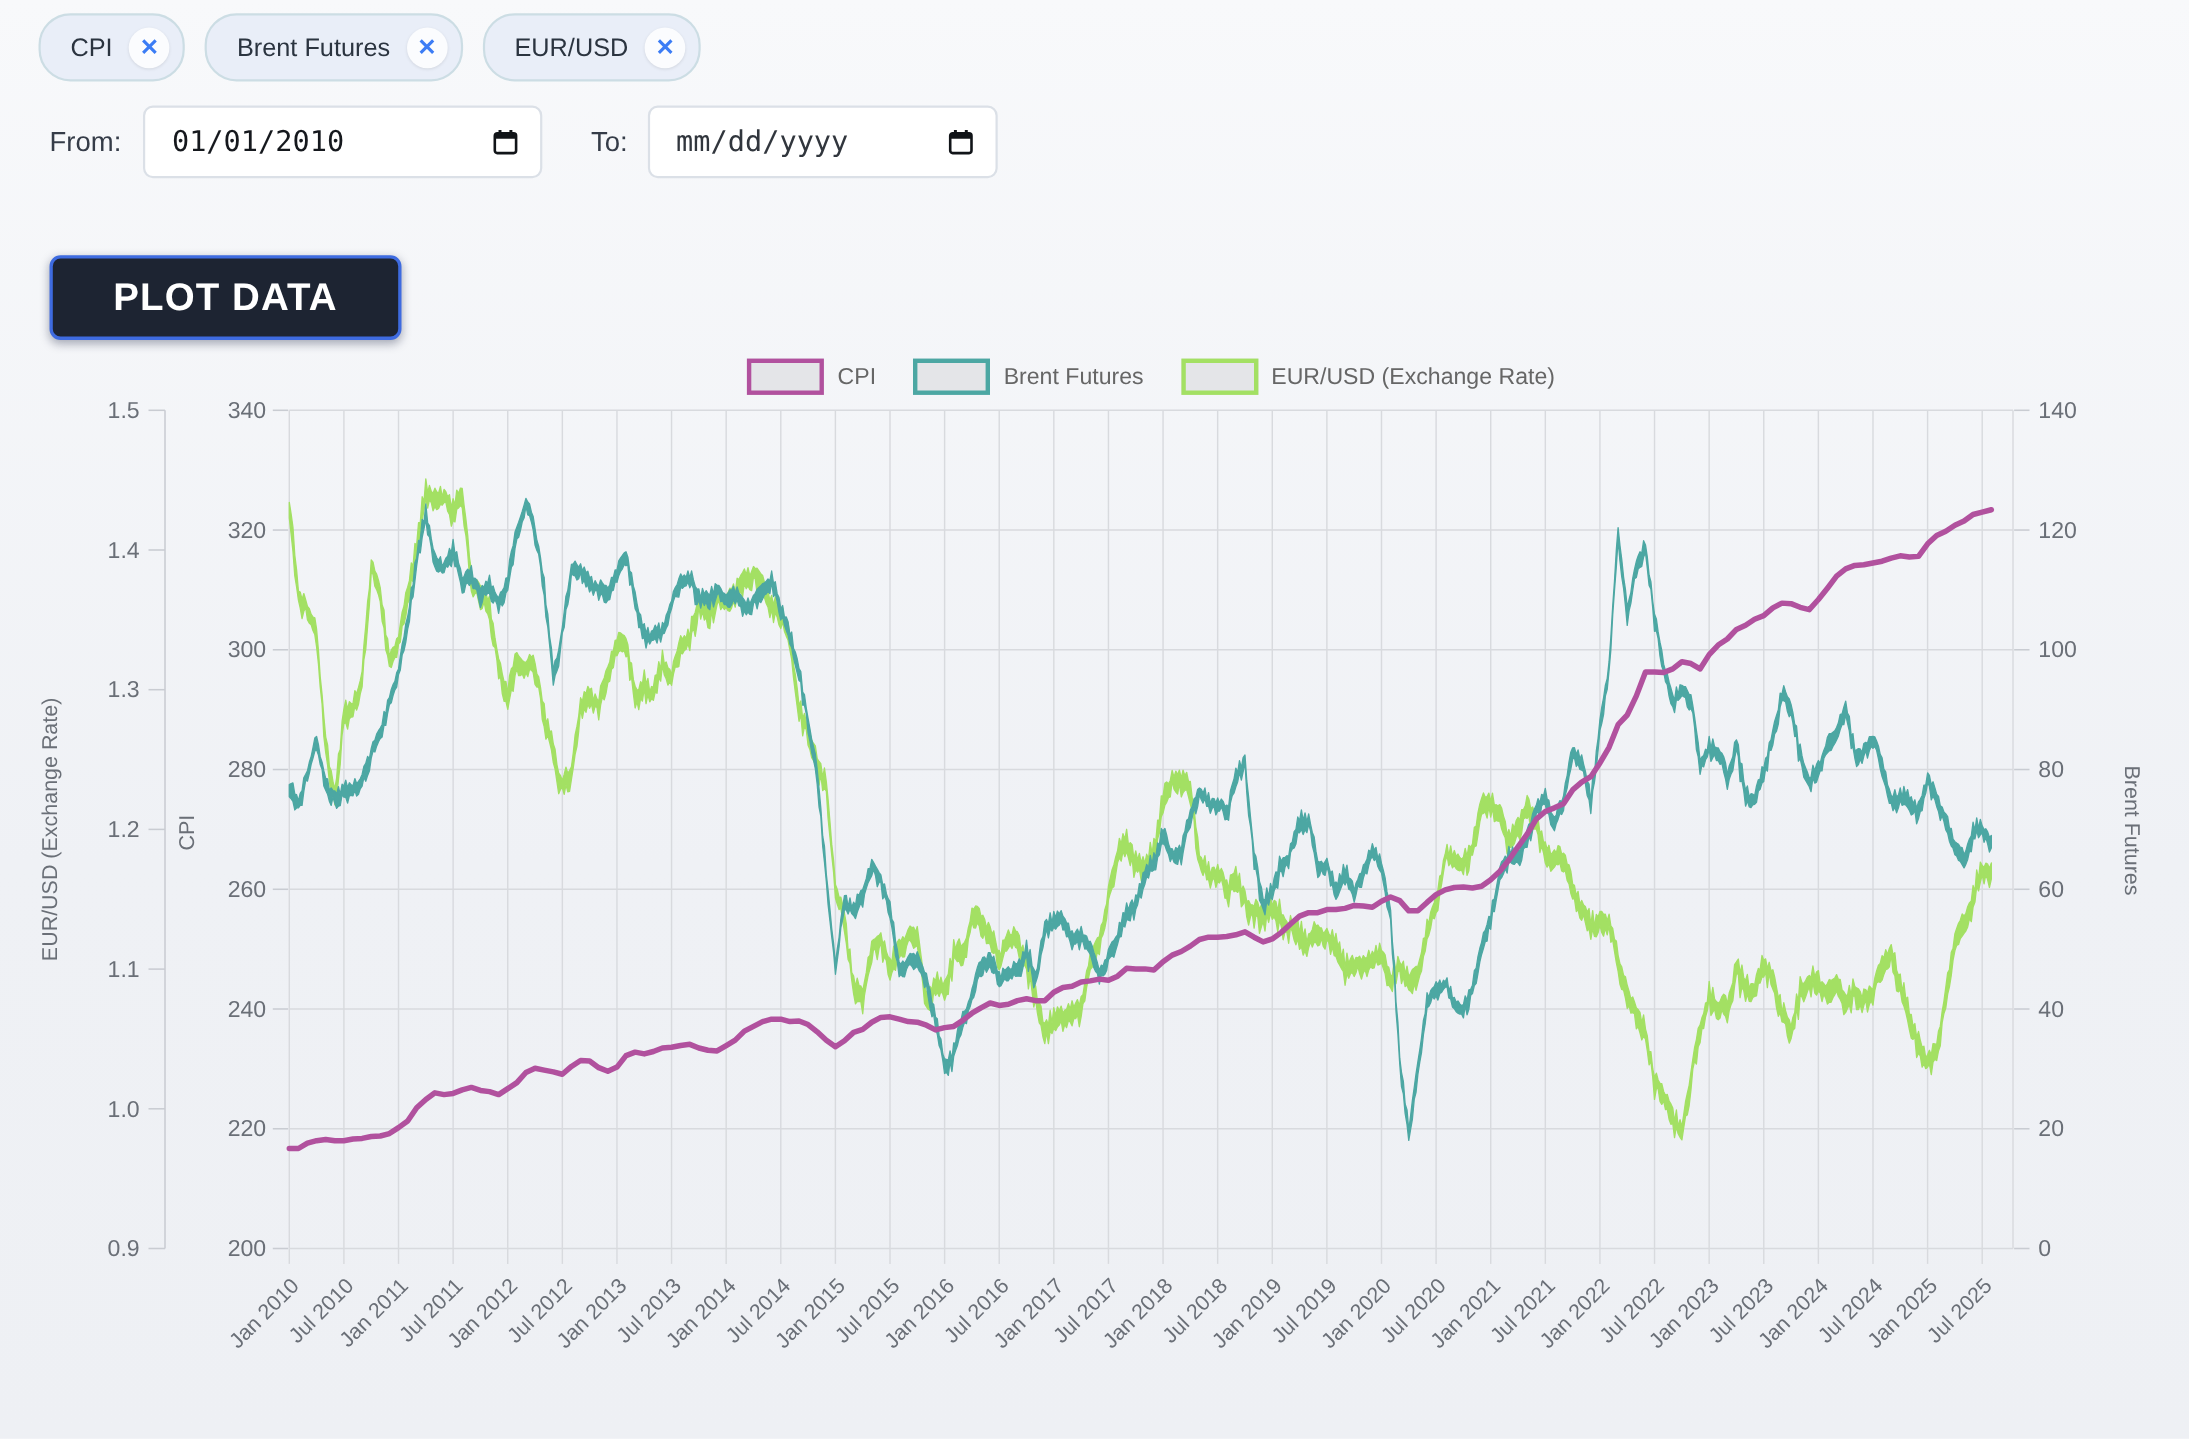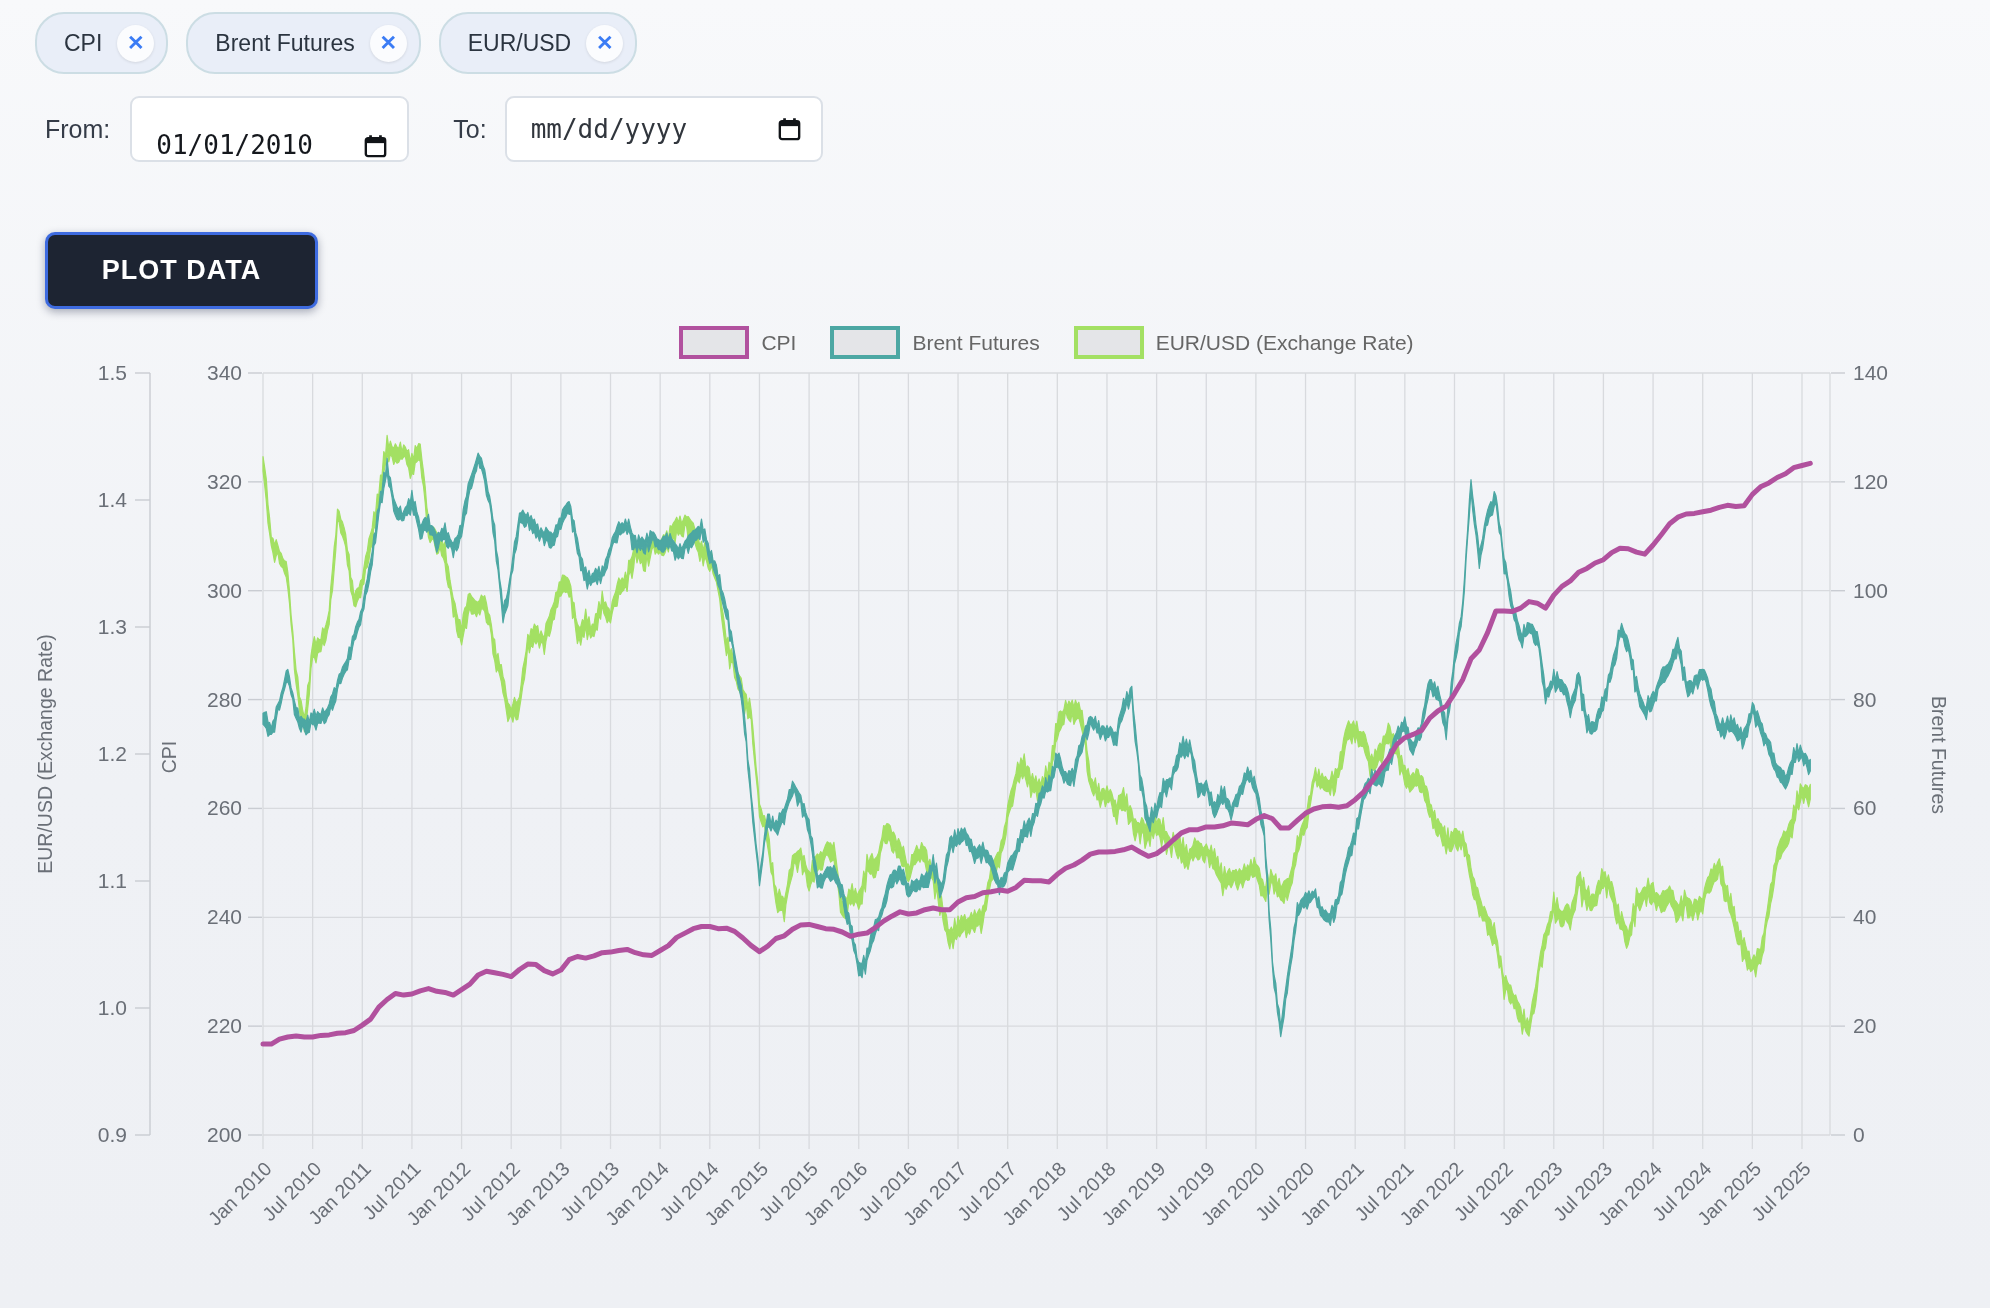--- a/index.html
+++ b/index.html
@@ -12,28 +12,28 @@
         display:flex;align-items:center;padding:0 12px 0 27px;font-size:23px;color:#2b3440;gap:15px;}
   .chip-x{width:37px;height:37px;border-radius:50%;background:#fbfcfe;color:#3b7cf5;
         font-weight:bold;font-size:21px;display:flex;align-items:center;justify-content:center;
         box-shadow:0 1px 3px rgba(0,0,0,.10);cursor:pointer;user-select:none;}
   
   .form-row{position:absolute;left:45px;top:96px;display:flex;align-items:center;}
   .form-label{font-size:25px;color:#353c48;}
   .date-box{height:66px;background:#ffffff;border:2px solid #dbe0e7;border-radius:9px;
         display:flex;align-items:center;justify-content:space-between;box-sizing:border-box;
         padding:0 18px 0 24px;font-family:"DejaVu Sans Mono",monospace;font-size:26px;color:#15181d;}
-  .date-box.from{width:279px;margin-left:20px;align-items:flex-end;}
+  .date-box.from{width:363px;margin-left:20px;}
   .date-box.to{width:318px;margin-left:18px;gap:28px;}
   .to-label{margin-left:44px;text-align:center;}
   .cal{flex:0 0 auto;}
   
-  .plot-btn{position:absolute;left:45px;top:232px;width:273px;height:77px;
+  .plot-btn{position:absolute;left:45px;top:232px;width:320px;height:77px;
         background:#1d2432;color:#ffffff;font-family:"Liberation Sans",sans-serif;
-        font-size:27px;font-weight:bold;letter-spacing:1px;
+        font-size:35px;font-weight:bold;letter-spacing:1px;
         border:3px solid #3e6be0;border-radius:10px;box-shadow:0 3px 9px rgba(20,30,60,.35);cursor:pointer;}
   
   .legend{position:absolute;left:263px;top:326px;width:1567px;display:flex;justify-content:center;
         align-items:center;gap:34px;}
   .legend-item{display:flex;align-items:center;gap:12px;font-size:21px;color:#666666;cursor:pointer;}
   .swatch{width:62px;height:25px;background:#e4e5e8;border:4px solid;box-sizing:content-box;}
   svg.chart{position:absolute;left:0;top:0;}
 </style>
 </head>
 <body>

